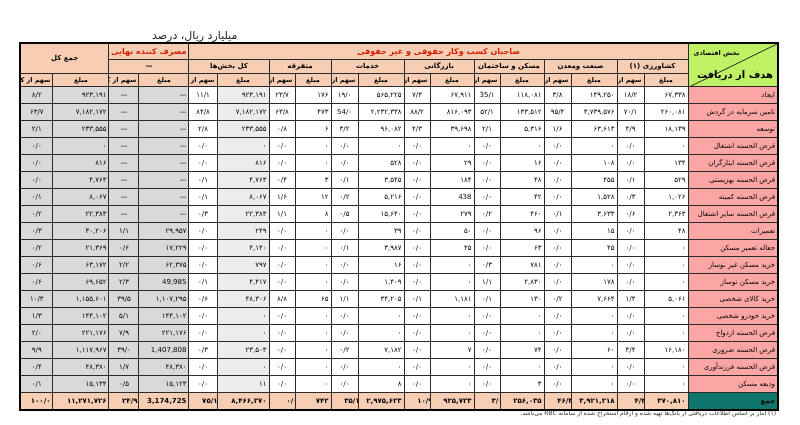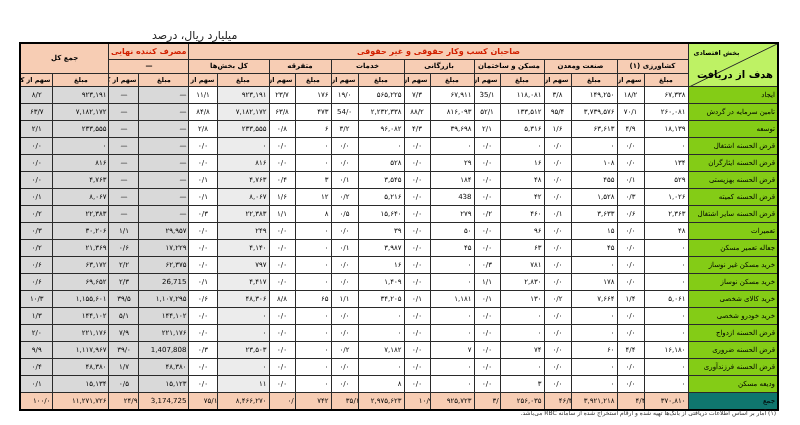--- a/index.html
+++ b/index.html
@@ -14,24 +14,24 @@
   table.main th,table.main td{border:1px solid #2a2a2a;padding:0 2px;overflow:hidden;white-space:nowrap;}
   table.main{border:2px solid #000;}
   thead th{background:#f7cdb4;font-weight:700;font-size:7px;text-align:center;}
   th.red-head{color:#d22000;font-size:8px;height:15px;}
   th.grp{height:13px;}
   th.sub{height:12px;font-size:6.5px;}
   th.dash-cell{background:#f7cdb4;font-weight:700;}
   td{height:16px;background:#fff;}
   td.amt{text-align:right;padding-left:3px;}
   td.shr{text-align:center;}
-  td.lbl{text-align:right;padding-right:4px;font-size:7px;background:#84cc16;}
+  td.lbl{text-align:right;padding-right:4px;font-size:7px;background:#fca5a5;}
   td.g-dark{background:#d9d9d9;}
   td.g-light{background:#ececec;}
-  tr.total-row td{background:#f7cdb4;font-weight:400;padding-left:28px;}
+  tr.total-row td{background:#f7cdb4;font-weight:700;padding-left:28px;}
   tr.total-row td.lbl{background:#0f766e;}
   .diag{position:relative;padding:0;background:#bef264;text-decoration:underline;}
   .diag svg{position:absolute;top:0;right:0;}
   .diag .d-top{position:absolute;top:6px;left:5px;font-size:6.5px;font-weight:700;}
   .diag .d-bottom{position:absolute;bottom:6px;right:4px;font-size:10px;font-weight:700;}
   .footnote{position:absolute;right:24px;font-size:6px;color:#333;}
 </style>
 </head>
 <body>
 
@@ -348,21 +348,21 @@
           <td class="amt">۲,۸۳۰</td>
           <td class="shr">۱/۱</td>
           <td class="amt">۰</td>
           <td class="shr">۰/۰</td>
           <td class="amt">۱,۴۰۹</td>
           <td class="shr">۰/۰</td>
           <td class="amt">۰</td>
           <td class="shr">۰/۰</td>
           <td class="amt g-light">۴,۴۱۷</td>
           <td class="shr">۰/۱</td>
-          <td class="amt g-dark">26,715</td>
+          <td class="amt g-dark">49,985</td>
           <td class="shr g-dark">۲/۳</td>
           <td class="amt g-dark">۶۹,۶۵۲</td>
           <td class="shr g-dark">۰/۶</td>
         </tr>
         <tr>
           <td class="lbl">خرید کالای شخصی</td>
           <td class="amt">۵,۰۶۱</td>
           <td class="shr">۱/۴</td>
           <td class="amt">۷,۶۶۴</td>
           <td class="shr">۰/۲</td>

